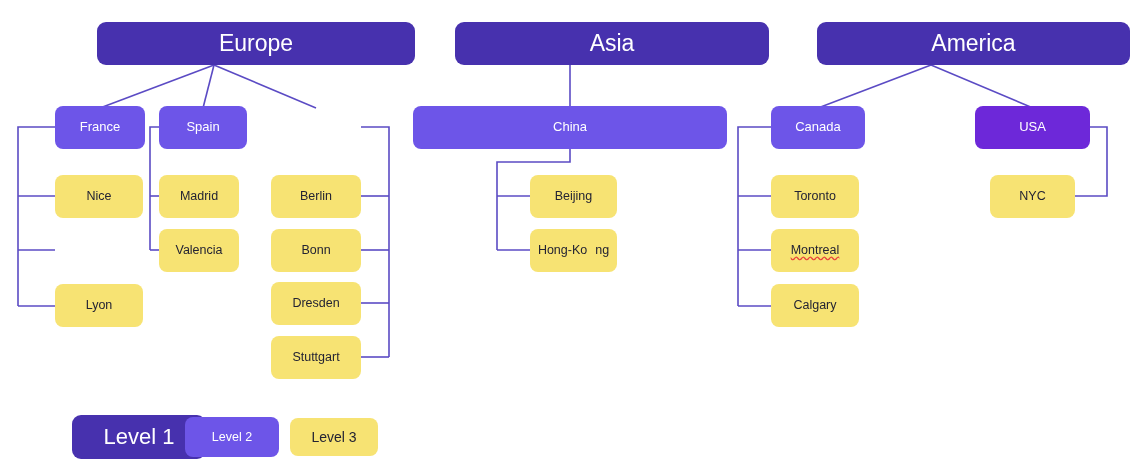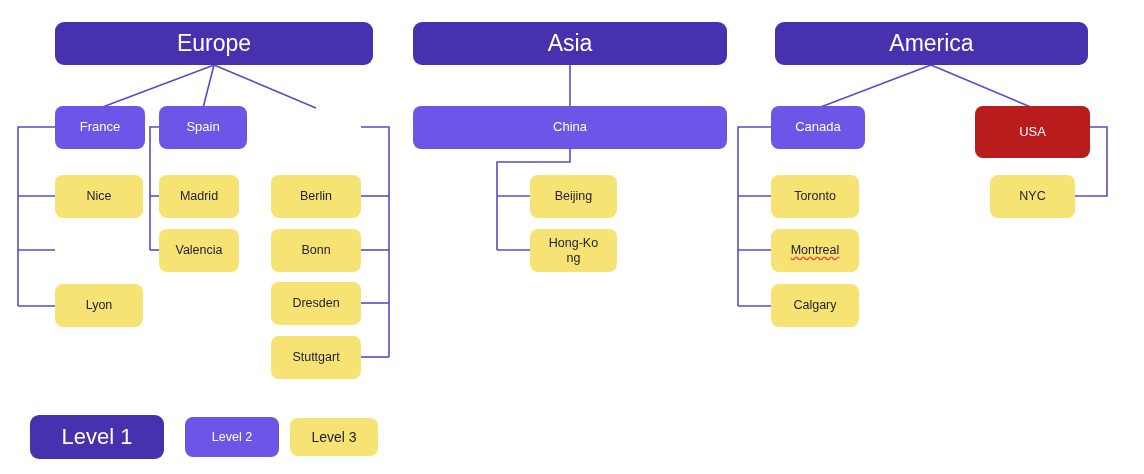--- a/index.html
+++ b/index.html
@@ -33,20 +33,21 @@
     text-align: center;
     border-radius: 8px;
     line-height: 1.15;
     z-index: 2;
   }
   .lvl1 {
     background: #4731AE;
     color: #ffffff;
     font-size: 23px;
     border-radius: 9px;
+    margin-left: 42px;
   }
   .lvl2 {
     background: #6D55E8;
     color: #ffffff;
     font-size: 13px;
   }
   .lvl3 {
     background: #F7E373;
     color: #232333;
     font-size: 12.5px;
@@ -141,21 +142,21 @@
 
 
   <div class="node lvl2" style="left: 413px; top: 106px; width: 314px; height: 43px; background: rgb(109, 85, 232); color: rgb(255, 255, 255);">
     <span>China</span>
   </div>
 
   <div class="node lvl2" style="left: 771px; top: 106px; width: 94px; height: 43px; background: rgb(109, 85, 232); color: rgb(255, 255, 255);">
     <span>Canada</span>
   </div>
 
-  <div class="node lvl2" style="left: 975px; top: 106px; width: 115px; height: 52px; background: #b91c1c; color: rgb(255, 255, 255);">
+  <div class="node lvl2" style="left: 975px; top: 106px; width: 115px; height: 43px; background: #6d28d9; color: rgb(255, 255, 255);">
     <span>USA</span>
   </div>
 
   <div class="node lvl3" style="left: 55px; top: 175px; width: 88px; height: 43px; background: rgb(247, 227, 115); color: rgb(35, 35, 51);">
     <span>Nice</span>
   </div>
   <div class="node lvl3" style="left: 55px; top: 284px; width: 88px; height: 43px; background: rgb(247, 227, 115); color: rgb(35, 35, 51);">
     <span>Lyon</span>
   </div>
 
@@ -175,21 +176,21 @@
   <div class="node lvl3" style="left: 271px; top: 282px; width: 90px; height: 43px; background: rgb(247, 227, 115); color: rgb(35, 35, 51);">
     <span>Dresden</span>
   </div>
   <div class="node lvl3" style="left: 271px; top: 336px; width: 90px; height: 43px; background: rgb(247, 227, 115); color: rgb(35, 35, 51);">
     <span>Stuttgart</span>
   </div>
 
   <div class="node lvl3" style="left: 530px; top: 175px; width: 87px; height: 43px; background: rgb(247, 227, 115); color: rgb(35, 35, 51);">
     <span>Beijing</span>
   </div>
-  <div class="node lvl3" style="left: 530px; top: 229px; width: 87px; height: 43px; flex-direction: column; background: rgb(247, 227, 115); color: rgb(35, 35, 51);">
+  <div class="node lvl3" style="left: 530px; top: 229px; width: 87px; height: 43px; flex-direction: row; background: rgb(247, 227, 115); color: rgb(35, 35, 51);">
     <span>Hong-Ko</span>
     <span>ng</span>
   </div>
 
   <div class="node lvl3" style="left: 771px; top: 175px; width: 88px; height: 43px; background: rgb(247, 227, 115); color: rgb(35, 35, 51);">
     <span>Toronto</span>
   </div>
   <div class="node lvl3" style="left: 771px; top: 229px; width: 88px; height: 43px; background: rgb(247, 227, 115); color: rgb(35, 35, 51);">
     <span class="misspelled" style="text-decoration-color: rgb(232, 65, 58);">Montreal</span>
   </div>

